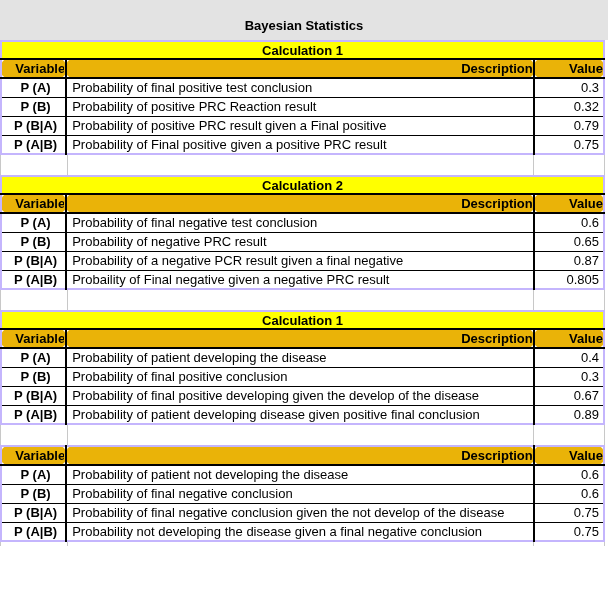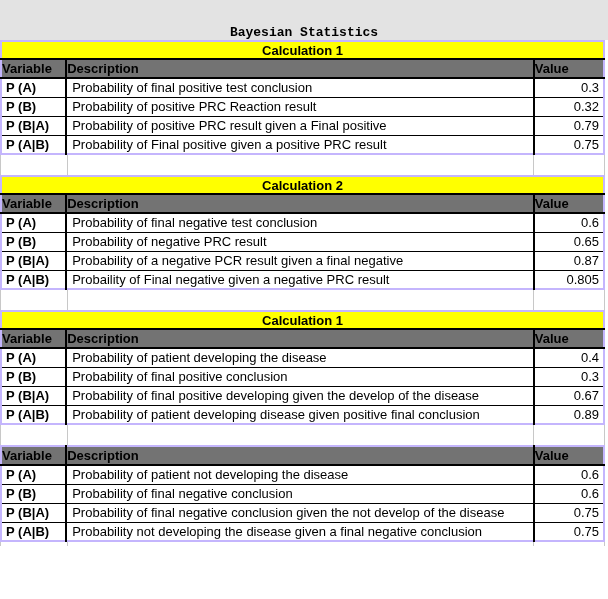--- a/index.html
+++ b/index.html
@@ -15,23 +15,22 @@
     background: #ffffff;
     overflow: hidden;
   }
   .title-band {
     width: 608px;
     height: 40px;
     background: var(--band, #e3e3e3);
     box-sizing: border-box;
     display: flex;
     justify-content: center;
-    align-items: flex-end;
+    align-items: center;
     padding-top: 11px;
-    font-family: Liberation Mono, monospace;
   }
   .title-band .title {
     font-size: 13px;
     font-weight: bold;
     color: #000;
   }
   table.calc-table {
     border-collapse: collapse;
     table-layout: fixed;
     width: 605px;
@@ -52,31 +51,32 @@
   tr.section-header-row th {
     height: 18px;
     background: var(--header-fill, #ffff00);
     font-weight: bold;
     text-align: center;
     border-bottom-width: 2px;
   }
   tr.col-header-row th {
     height: 19px;
     font-weight: bold;
-    text-align: left;
-    background: #737373;
+    text-align: right;
+    background: #eab308;
     border-bottom-width: 2px;
+    border-radius: 7px;
   }
   tr.data-row td { height: 19px; background: #ffffff; }
   td.cell-var, th.col-var   { border-right-width: 2px; }
   td.cell-desc, th.col-desc { border-right-width: 2px; }
   td.cell-var {
     font-weight: bold;
     padding-left: 4px;
-    text-align: left;
+    text-align: center;
   }
   td.cell-desc {
     padding-left: 5px;
     text-align: left;
     margin-left: 40px;
   }
   td.cell-val {
     padding-right: 4px;
     text-align: right;
   }

